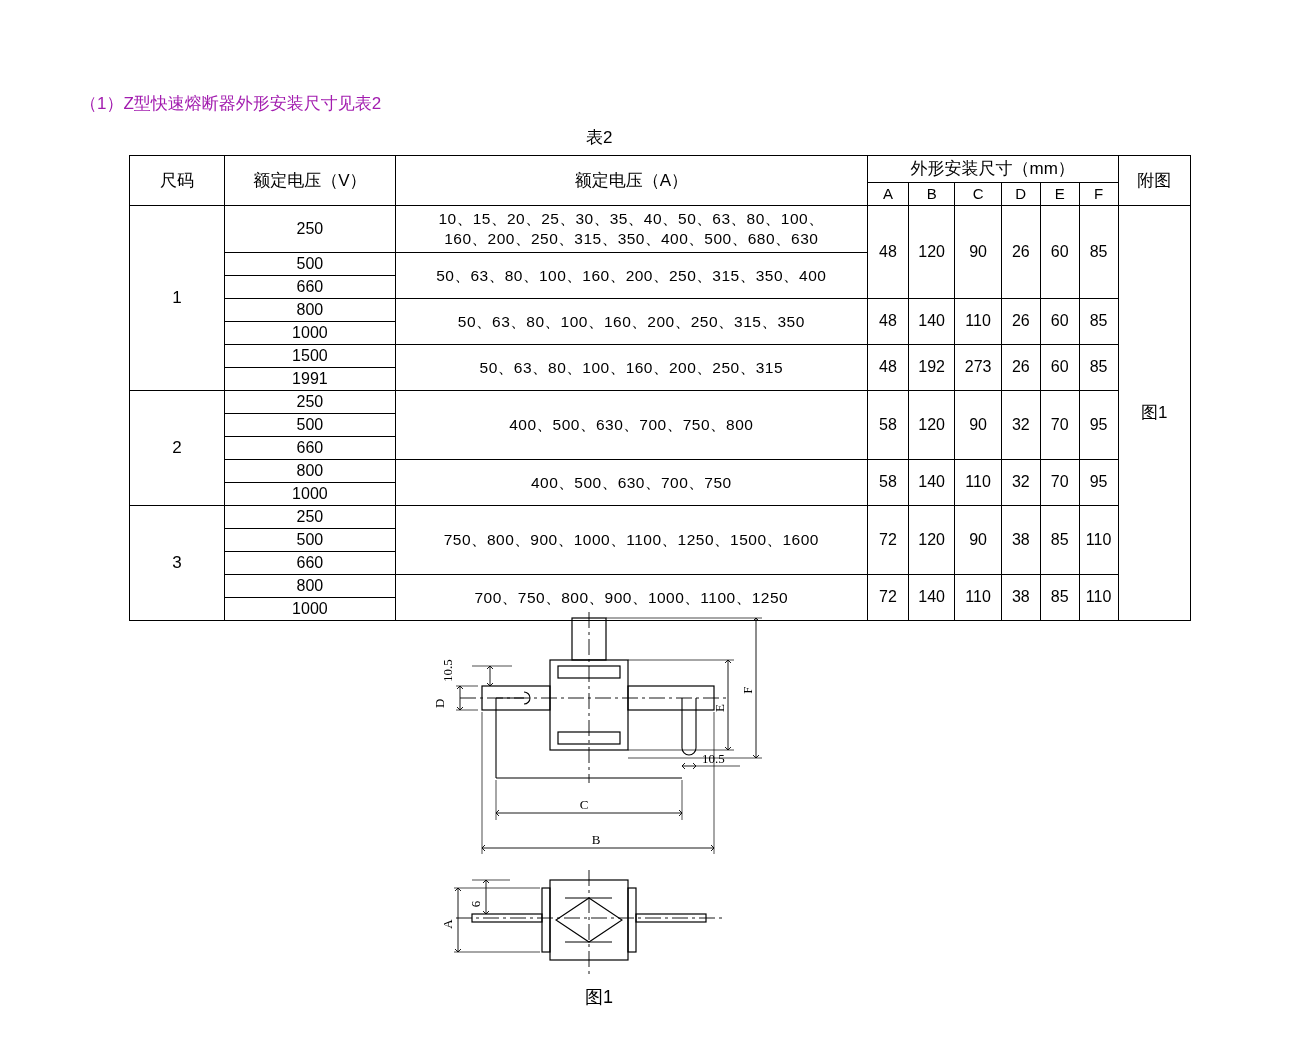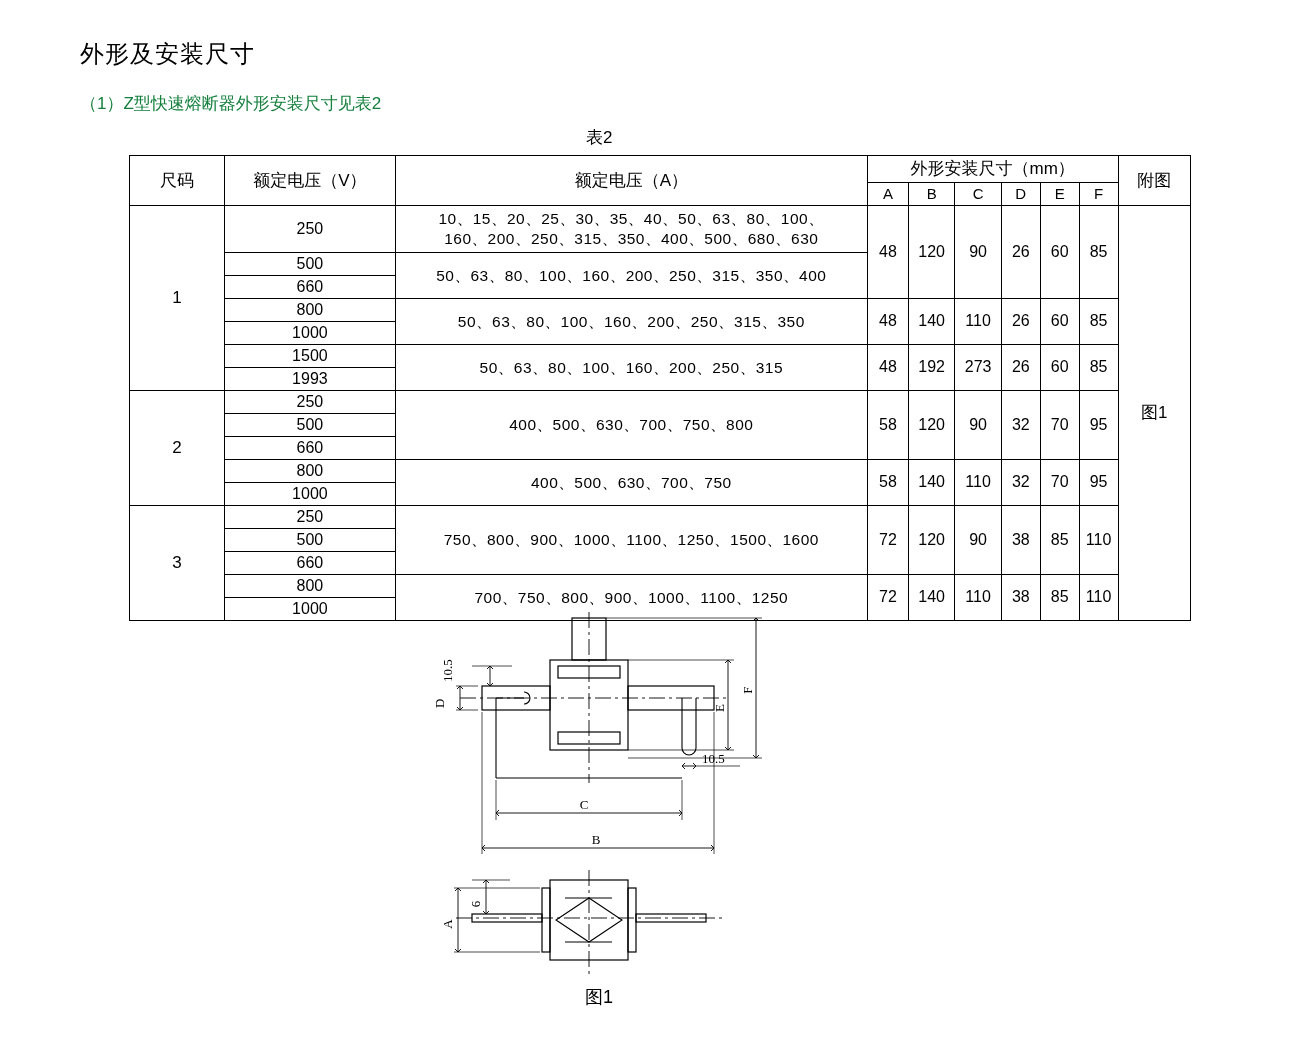--- a/index.html
+++ b/index.html
@@ -26,21 +26,21 @@
     top: 38px;
     font-size: 24px;
     letter-spacing: 1px;
     color: #000;
   }
   .subheading {
     position: absolute;
     left: 80px;
     top: 92px;
     font-size: 17px;
-    color: #15803d;
+    color: #a21caf;
   }
   .table-caption {
     position: absolute;
     left: 586px;
     top: 126px;
     font-size: 17px;
   }
   
   .tbl-wrap {
     position: absolute;
@@ -92,21 +92,20 @@
     left: 585px;
     top: 985px;
     font-size: 18px;
   }
 </style>
 </head>
 <body>
 
 <div class="page">
 
-  <div class="heading">外形及安装尺寸</div>
   <div class="subheading">（1）Z型快速熔断器外形安装尺寸见表2</div>
   <div class="table-caption">表2</div>
 
   <div class="tbl-wrap">
     <table class="spec">
       <colgroup>
         <col style="width:88px">
         <col style="width:158px">
         <col style="width:437px">
         <col style="width:38px">
@@ -173,21 +172,21 @@
           <td class="row-h volt">1500</td>
           <td rowspan="2" class="cur-cell">50、63、80、100、160、200、250、315</td>
           <td rowspan="2" class="dim">48</td>
           <td rowspan="2" class="dim">192</td>
           <td rowspan="2" class="dim">273</td>
           <td rowspan="2" class="dim">26</td>
           <td rowspan="2" class="dim">60</td>
           <td rowspan="2" class="dim">85</td>
         </tr>
         <tr>
-          <td class="row-h volt">1993</td>
+          <td class="row-h volt">1991</td>
         </tr>
 
         <tr>
           <td rowspan="5" class="size-col">2</td>
           <td class="row-h volt">250</td>
           <td rowspan="3" class="cur-cell">400、500、630、700、750、800</td>
           <td rowspan="3" class="dim">58</td>
           <td rowspan="3" class="dim">120</td>
           <td rowspan="3" class="dim">90</td>
           <td rowspan="3" class="dim">32</td>

